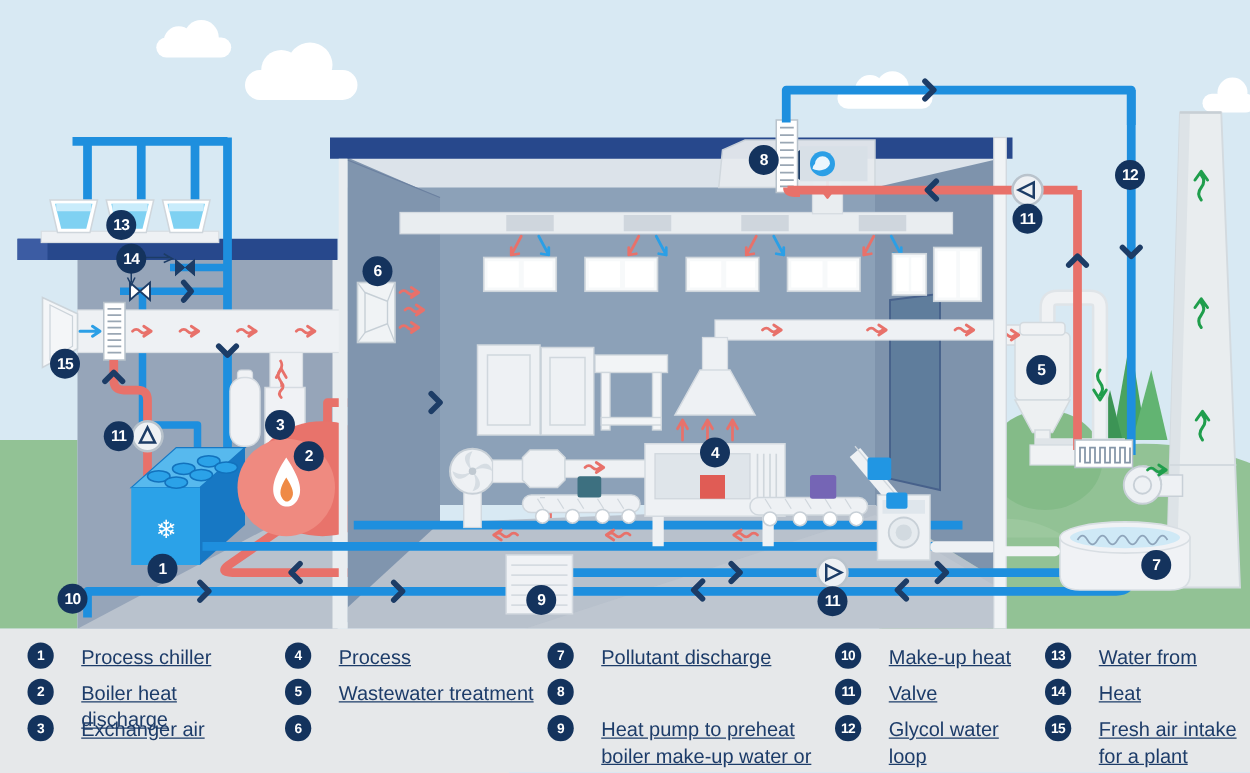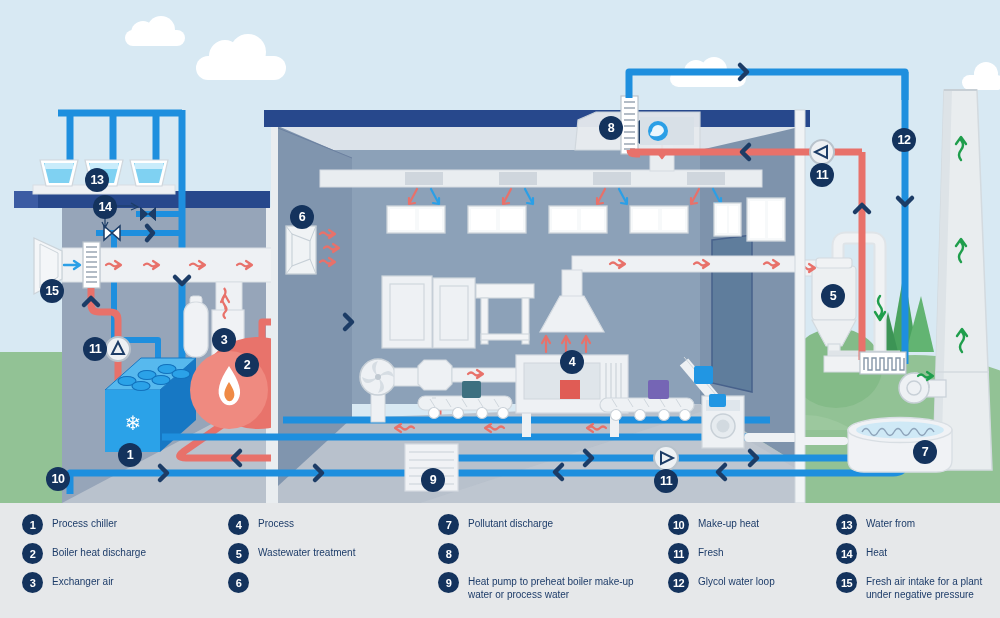--- a/index.html
+++ b/index.html
@@ -7,21 +7,21 @@
          font-family:"Liberation Sans",sans-serif;background:#d8e9f3;}
   #scene{position:absolute;left:0;top:0;}
   .badge{position:absolute;width:24px;height:24px;border-radius:50%;
          background:#14335d;color:#fff;display:flex;align-items:center;justify-content:center;
          font-size:12.5px;font-weight:bold;z-index:20;letter-spacing:-.5px;}
   .legend{position:absolute;left:0;top:503px;width:1000px;height:115px;background:#e6e8ea;z-index:5;}
   .lcol{position:absolute;top:0;}
   .litem{position:absolute;display:flex;align-items:flex-start;}
   .lbadge{flex:0 0 auto;width:21px;height:21px;border-radius:50%;background:#14335d;color:#fff;
           display:flex;align-items:center;justify-content:center;font-size:11px;font-weight:bold;letter-spacing:-.5px;}
-  .llabel{margin-left:9px;padding-top:3px;font-size:10px;line-height:1.3;color:#1d3c69;}
+  .llabel{margin-left:22px;padding-top:3px;font-size:16px;line-height:1.3;color:#1d3c69;text-decoration:underline;}
   .r1{top:11px}.r2{top:40px}.r3{top:69px}
 </style>
 </head>
 <body>
 
 <div id="stage">
 
 <svg id="scene" width="1000" height="503" viewBox="0 0 1000 503">
 
   <rect x="0" y="0" width="1000" height="503" fill="#d8e9f3"></rect>
@@ -517,21 +517,21 @@
     </div>
   </div>
 
   <div class="lcol" style="left:668px;width:150px">
     <div class="litem r1">
       <span class="lbadge">10</span>
       <span class="llabel">Make-up heat</span>
     </div>
     <div class="litem r2">
       <span class="lbadge">11</span>
-      <span class="llabel">Fresh</span>
+      <span class="llabel">Valve</span>
     </div>
     <div class="litem r3">
       <span class="lbadge">12</span>
       <span class="llabel">Glycol water loop</span>
     </div>
   </div>
 
   <div class="lcol" style="left:836px;width:160px">
     <div class="litem r1">
       <span class="lbadge">13</span>

